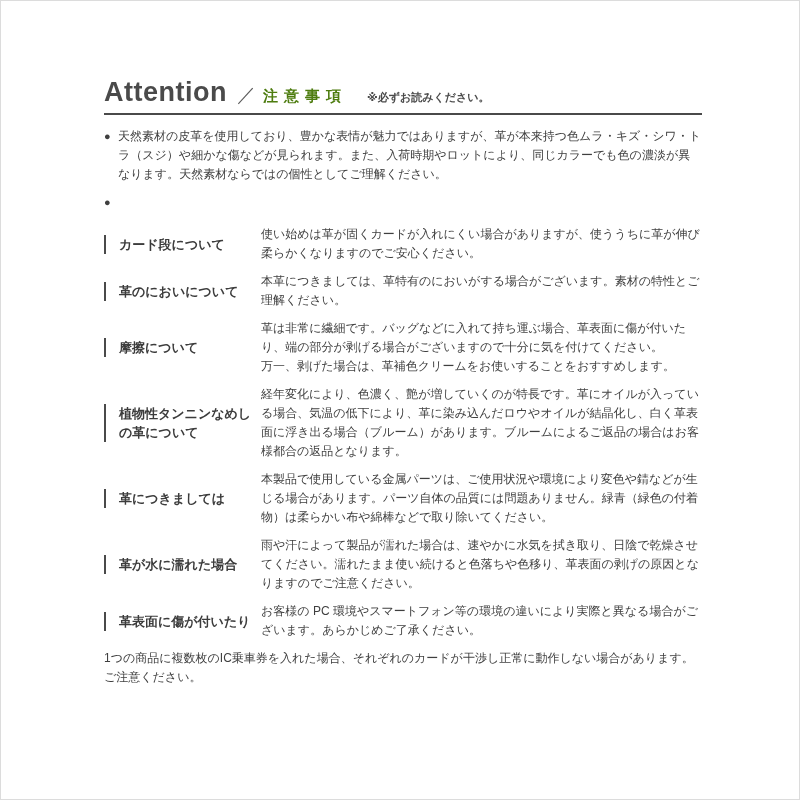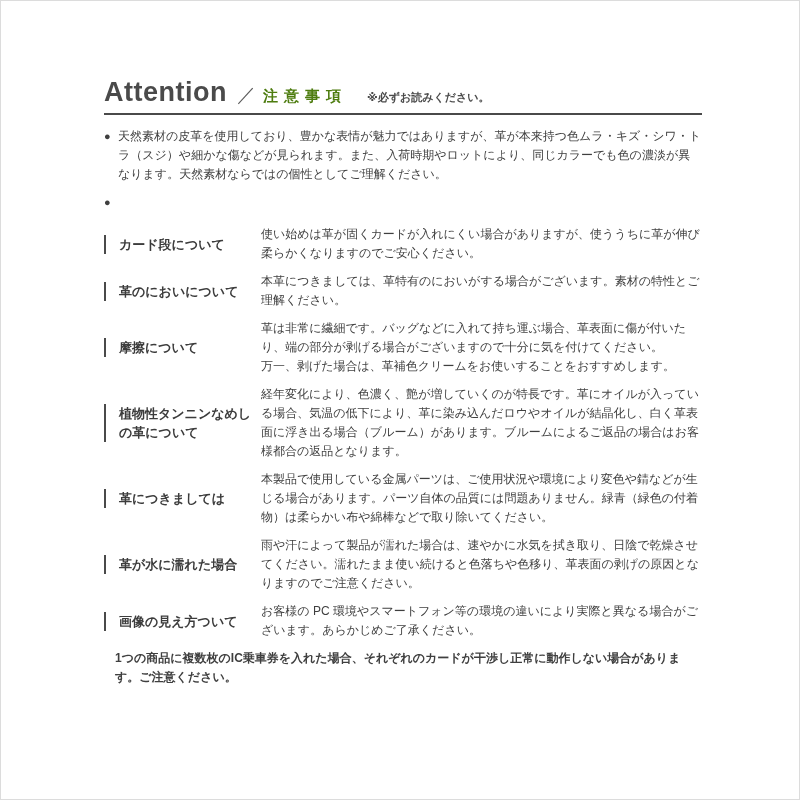--- a/index.html
+++ b/index.html
@@ -31,21 +31,21 @@
   .section-row { display:flex; align-items:center; margin-bottom:9px; }
   .section-label {
     flex:none; width:142px; border-left:2px solid #4a4a4a;
     padding-left:13px; font-size:13px; font-weight:bold; color:#3c3c3c;
     line-height:19px;
   }
   .section-body { flex:1; white-space:pre-line; }
 
   
   .paragraphs { margin-top:8px; }
-  .paragraph { margin:0 0 9px 11px;font-weight:bold; }
+  .paragraph { margin:0 0 9px 0; }
 </style>
 </head>
 <body>
 
 <div class="page">
   <div class="content">
 
     <div class="header">
       <span class="title-en">Attention</span>
       <span class="title-sep">／</span>
@@ -84,21 +84,21 @@
       </div>
       <div class="section-row">
         <div class="section-label">革につきましては</div>
         <div class="section-body">本製品で使用している金属パーツは、ご使用状況や環境により変色や錆などが生じる場合があります。パーツ自体の品質には問題ありません。緑青（緑色の付着物）は柔らかい布や綿棒などで取り除いてください。</div>
       </div>
       <div class="section-row">
         <div class="section-label">革が水に濡れた場合</div>
         <div class="section-body">雨や汗によって製品が濡れた場合は、速やかに水気を拭き取り、日陰で乾燥させてください。濡れたまま使い続けると色落ちや色移り、革表面の剥げの原因となりますのでご注意ください。</div>
       </div>
       <div class="section-row">
-        <div class="section-label">画像の見え方ついて</div>
+        <div class="section-label">革表面に傷が付いたり</div>
         <div class="section-body">お客様の PC 環境やスマートフォン等の環境の違いにより実際と異なる場合がございます。あらかじめご了承ください。</div>
       </div>
     </div>
 
     <div class="paragraphs txt">
       <p class="paragraph">1つの商品に複数枚のIC乗車券を入れた場合、それぞれのカードが干渉し正常に動作しない場合があります。ご注意ください。</p>
     </div>
 
   </div>
 </div>

